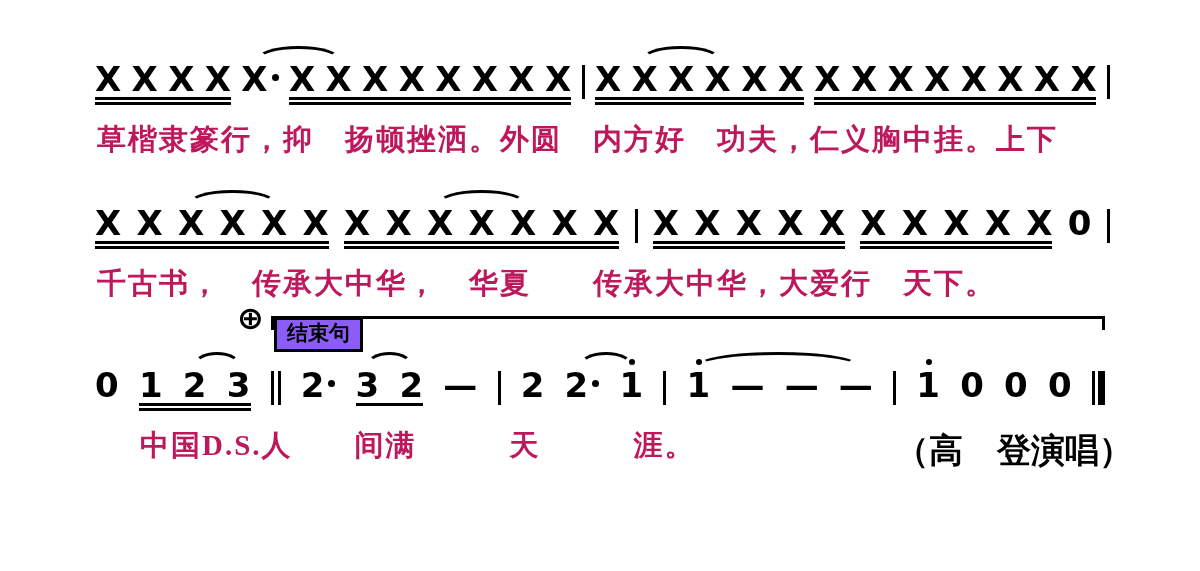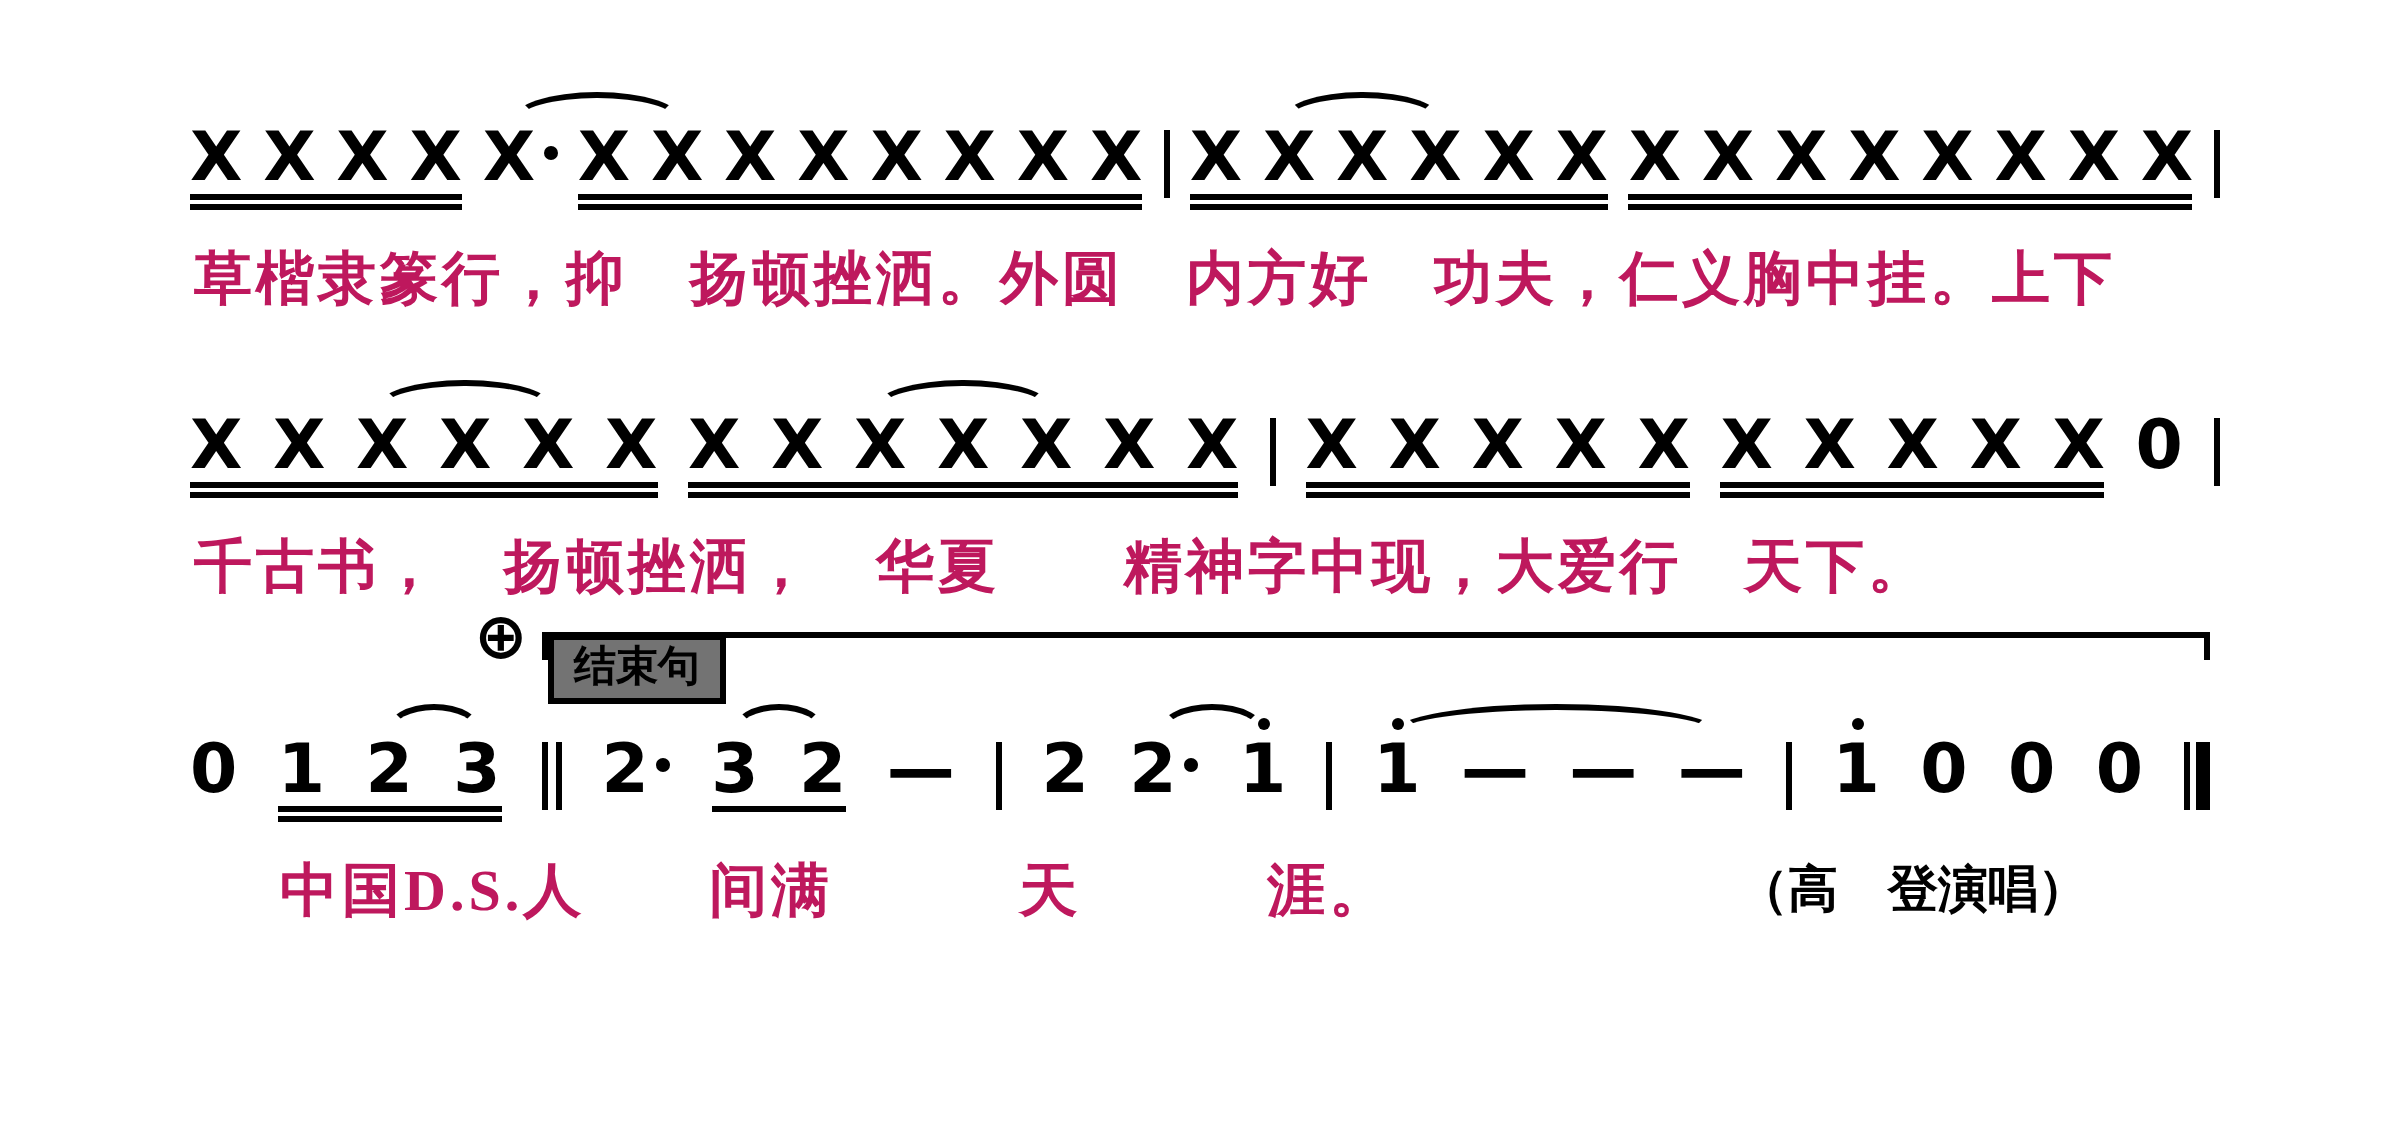--- a/index.html
+++ b/index.html
@@ -27,31 +27,31 @@
           border-left-color:transparent; border-right-color:transparent;
           border-radius:50% 50% 0 0 / 100% 100% 0 0; }
 
   .hidot { position:absolute; top:-7px; left:40%; width:6px; height:6px; border-radius:50%; background:#000; }
   .dur   { display:inline-block; width:7px; height:7px; border-radius:50%; background:#000;
            margin-left:4px; vertical-align:0.3em; }
 
   .lyrics { position:absolute; top:74px; left:2px; font-family:"Liberation Serif", serif;
             font-weight:bold; font-size:29px; letter-spacing:2px; white-space:pre; color:#be185d; }
   #sys3 .lyrics { left:45px;text-align:right; }
-  .performer { position:absolute; top:76px; left:774px; font-family:"Liberation Serif", serif;
-               font-weight:bold; font-size:25px; white-space:pre; }
+  .performer { position:absolute; top:76px; left:800px; font-family:"Liberation Serif", serif;
+               font-weight:bold; font-size:34px; white-space:pre; }
 
   .coda { position:absolute; top:302px; left:218px; font-size:32px; font-weight:bold;
           font-family:"DejaVu Sans", sans-serif; line-height:1; }
   .ending-bracket { position:absolute; top:316px; left:253px; width:840px; height:14px;
                     border-top:3px solid #000; }
   .ending-bracket::before, .ending-bracket::after { content:""; position:absolute; top:0; width:3px; height:11px; background:#000; }
   .ending-bracket::before { left:0; }
   .ending-bracket::after  { right:0; }
-  .ending-label { position:absolute; left:3px; top:-2px; background:#737373; border:3px solid #000;
+  .ending-label { position:absolute; left:3px; top:-2px; background:#8b5cf6; border:3px solid #000;
                   padding:1px 10px 3px; font-size:21px; font-weight:bold; line-height:1.2;
                   font-family:Liberation Serif, serif; white-space:nowrap; }
 
   .footer { position:absolute; top:533px; left:1005px; display:flex; align-items:center; gap:5px;
             font-size:12px; color:#222; }
   .footer .logo { display:inline-flex; align-items:center; justify-content:center; width:15px; height:15px;
                   border-radius:3px; background:#d22020; color:#fff; font-size:10px; line-height:1; }
   .footer .site { color:#c41e1e; font-weight:bold; font-size:13px; }
 </style>
 </head>
@@ -136,21 +136,21 @@
         <div class="beam" style="left: 0px; width: 234px; top: 56px;"></div>
         <div class="beam" style="left: 249px; width: 275px; top: 51px;"></div>
         <div class="beam" style="left: 249px; width: 275px; top: 56px;"></div>
         <div class="beam" style="left: 558px; width: 192px; top: 51px;"></div>
         <div class="beam" style="left: 558px; width: 192px; top: 56px;"></div>
         <div class="beam" style="left: 765px; width: 192px; top: 51px;"></div>
         <div class="beam" style="left: 765px; width: 192px; top: 56px;"></div>
         <div class="slur" style="left: 93.4px; width: 88.2px;"></div>
         <div class="slur" style="left: 342.4px; width: 88.2px;"></div>
       </div>
-    <div class="lyrics">千古书，　扬顿挫洒，　华夏　　精神字中现，大爱行　天下。</div>
+    <div class="lyrics">千古书，　传承大中华，　华夏　　传承大中华，大爱行　天下。</div>
   </div>
 
   <div class="coda" style="left: 237px;">⊕</div>
 
   <div class="ending-bracket" style="left: 271px; width: 834px;">
     <span class="ending-label">结束句</span>
   </div>
 
   <div class="sys" id="sys3">
     <div class="notes-row">

